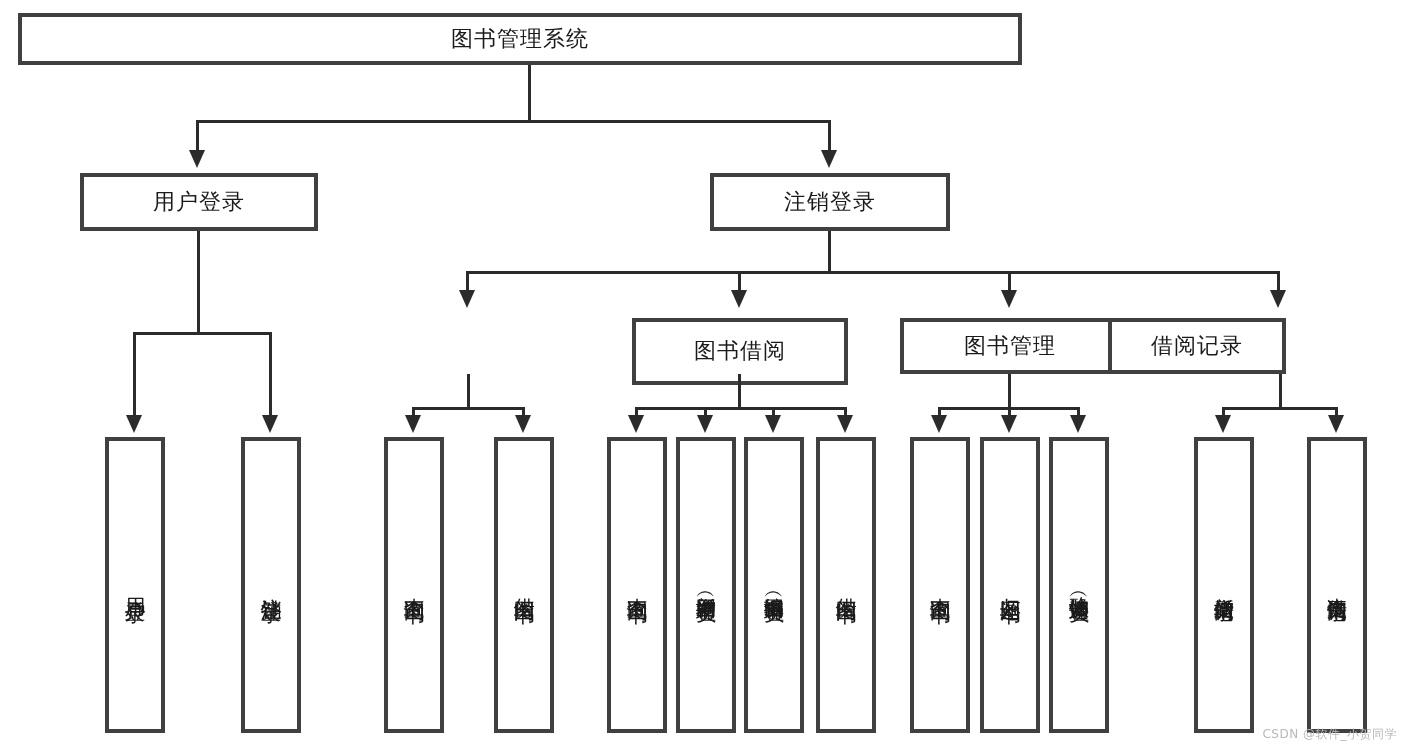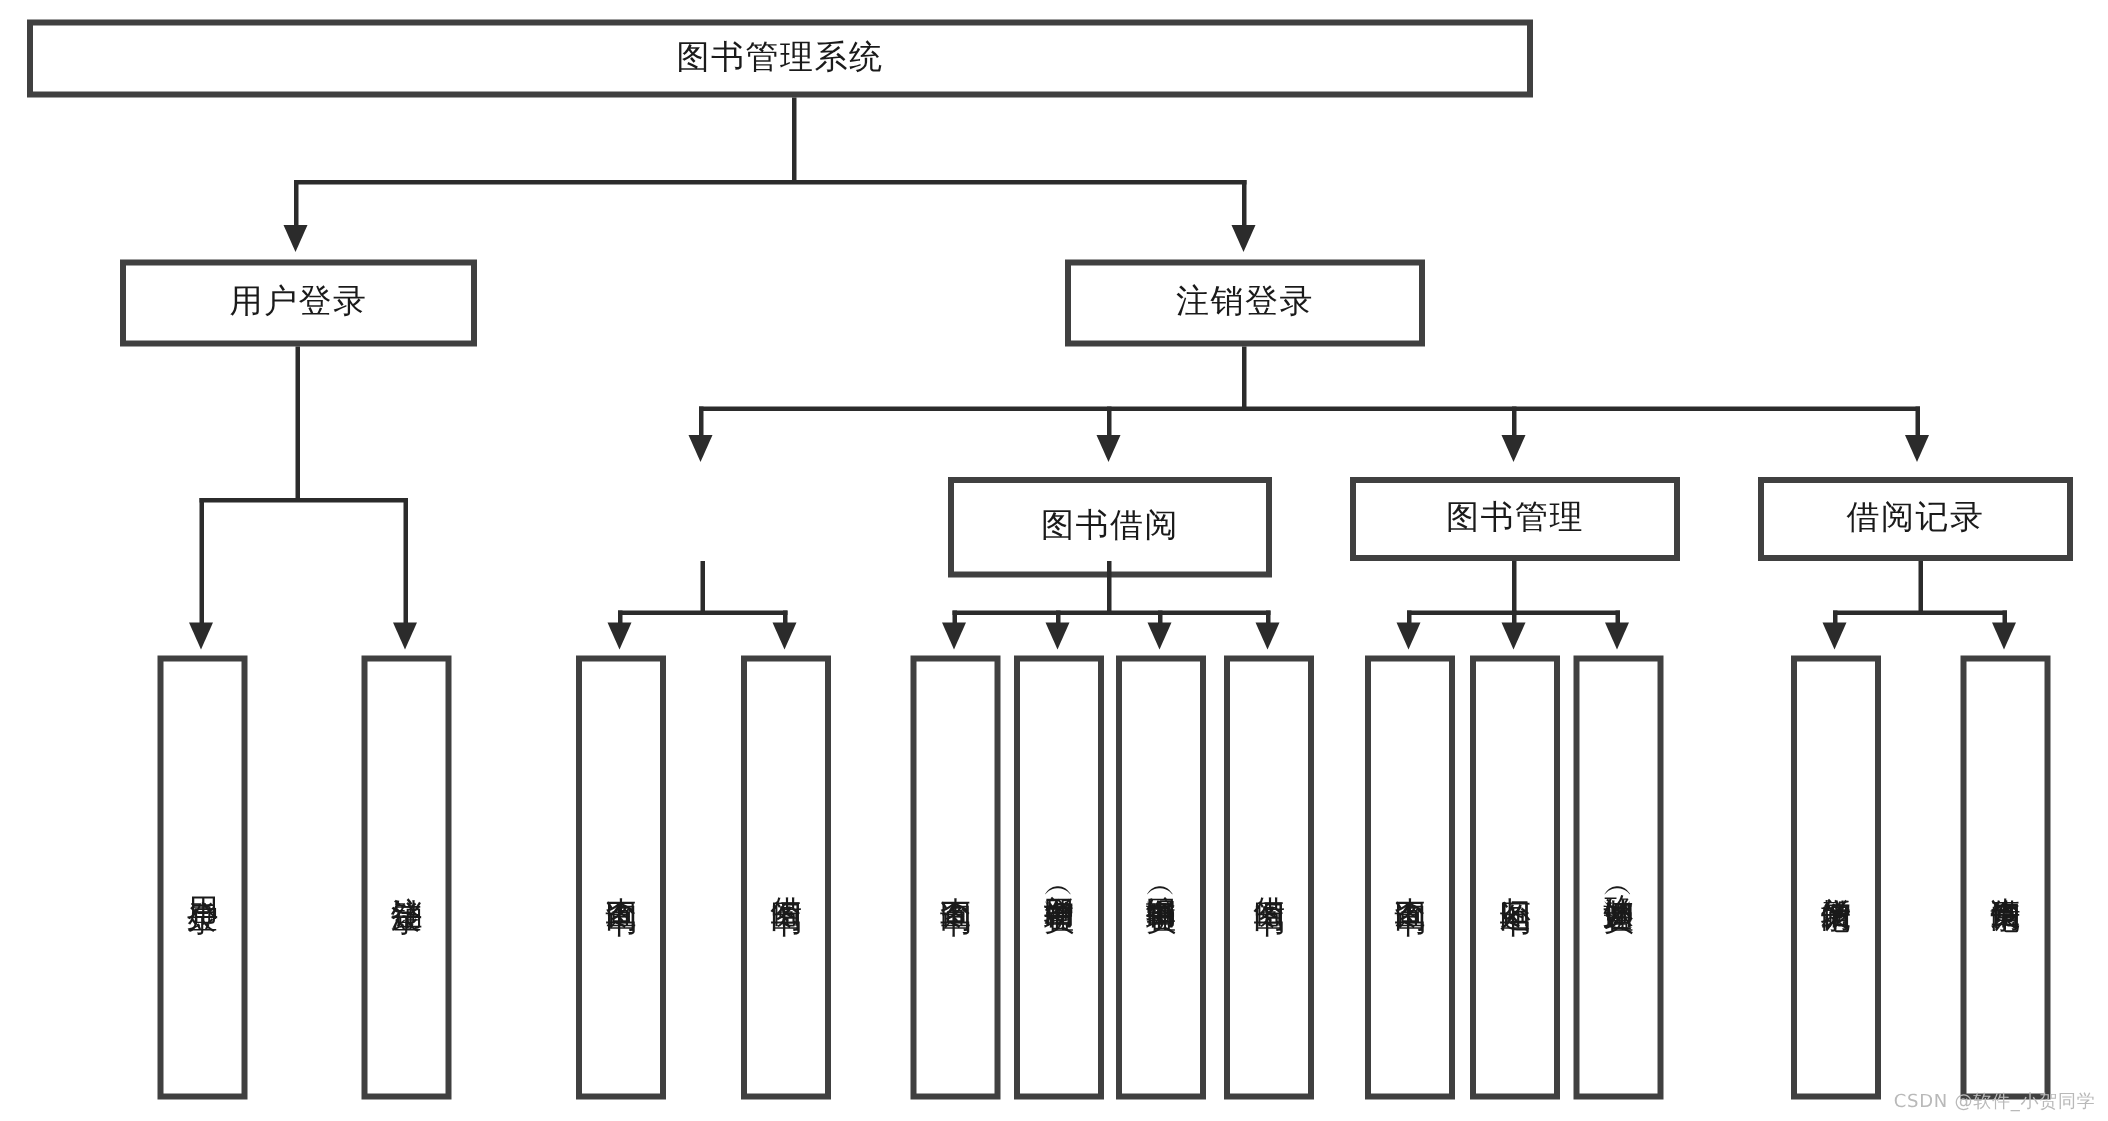--- a/index.html
+++ b/index.html
@@ -115,21 +115,21 @@
   <div class="arrow" style="left:1001px; top:290px;"></div>
   <div class="edge v" style="left:1277px; top:271px; width:3px; height:22px;"></div>
   <div class="arrow" style="left:1270px; top:290px;"></div>
 
   <div class="node horiz" style="left:632px; top:318px; width:216px; height:67px;">
     <span>图书借阅</span>
   </div>
   <div class="node horiz" style="left:900px; top:318px; width:220px; height:56px;">
     <span>图书管理</span>
   </div>
-  <div class="node horiz" style="left:1172px; top:318px; width:210px; height:56px;">
+  <div class="node horiz" style="left:1108px; top:318px; width:178px; height:56px;">
     <span>借阅记录</span>
   </div>
 
   <div class="edge v" style="left:467px; top:374px; width:3px; height:36px;"></div>
   <div class="edge h" style="left:412px; top:407px; width:113px; height:3px;"></div>
   <div class="edge v" style="left:412px; top:407px; width:3px; height:11px;"></div>
   <div class="arrow" style="left:405px; top:415px;"></div>
   <div class="edge v" style="left:522px; top:407px; width:3px; height:11px;"></div>
   <div class="arrow" style="left:515px; top:415px;"></div>
 

